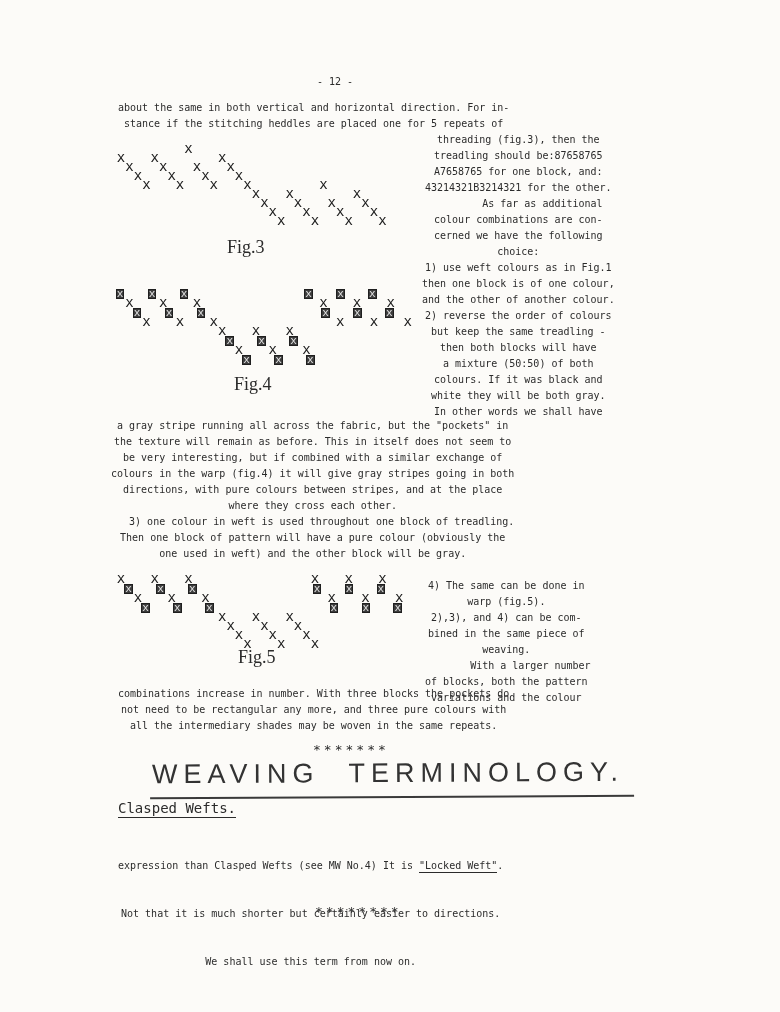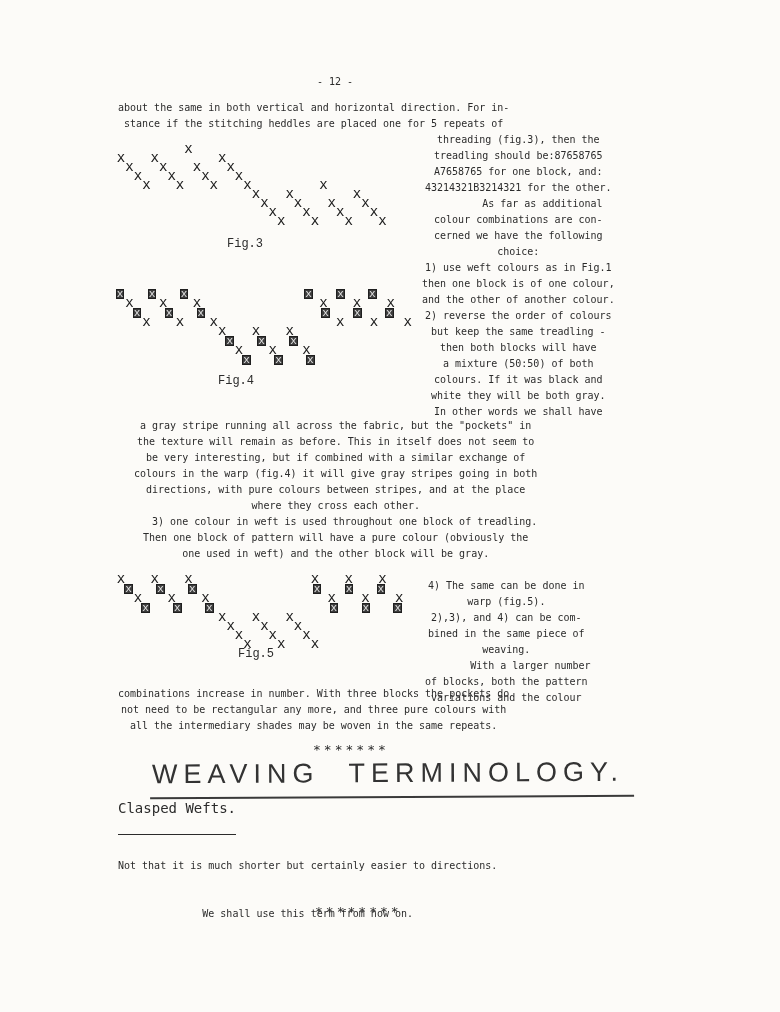--- a/index.html
+++ b/index.html
@@ -30,22 +30,22 @@
   }
   .bx{
     display:inline-block;
     width:1ch;height:8px;line-height:8px;
     font-size:11px;text-align:center;
     background:#3c3c3c;color:#e2e2e2;
     outline:1px solid #1f1f1f;
   }
   .caption{
     position:absolute;
-    font-family:Liberation Mono, monospace;
-    font-size:12px;color:#2b2b2b;
+    font-family:Liberation Serif, serif;
+    font-size:18px;color:#2b2b2b;
   }
   .divider{
     position:absolute;
     font-family:"DejaVu Sans Mono","Liberation Mono",monospace;
     font-size:13px;letter-spacing:3px;color:#2b2b2b;
   }
   .heading{
     position:absolute;
     display:inline-block;
     font-family:"Liberation Sans","DejaVu Sans",sans-serif;
@@ -55,21 +55,21 @@
     color:#333;
     border-bottom:2px solid #3a3a3a;
     padding:0 10px 7px 2px;
     transform:rotate(-0.3deg);
   }
   .subheading{
     position:absolute;
     font-family:"DejaVu Sans Mono","Liberation Mono",monospace;
     font-size:14px;color:#2b2b2b;
   }
-  .subheading > span{border-bottom:1.5px solid #2b2b2b;padding-bottom:18px;}
+  .subheading > span{border-bottom:1.5px solid #2b2b2b;padding-bottom:1px;}
   .line{height:16px;white-space:pre;}
   .ul{border-bottom:1.5px solid #2b2b2b;padding-bottom:1px;}
 </style>
 </head>
 <body>
 
 <div class="page">
 
   <div class="txt" style="left:317px;top:74px;">- 12 -</div>
 
@@ -107,23 +107,23 @@
 In other words we shall have</div>
 
   <div class="fig" style="left:100px;top:288px;">  <span class="bx">x</span>   <span class="bx">x</span>   <span class="bx">x</span>              <span class="bx">x</span>   <span class="bx">x</span>   <span class="bx">x</span>
    x   x   x              x   x   x
     <span class="bx">x</span>   <span class="bx">x</span>   <span class="bx">x</span>              <span class="bx">x</span>   <span class="bx">x</span>   <span class="bx">x</span>
      x   x   x              x   x   x
               x   x   x
                <span class="bx">x</span>   <span class="bx">x</span>   <span class="bx">x</span>
                 x   x   x
                  <span class="bx">x</span>   <span class="bx">x</span>   <span class="bx">x</span></div>
-  <div class="caption" style="left:218px;top:374px;">Fig.4</div>
+  <div class="caption" style="left:234px;top:374px;">Fig.4</div>
 
-  <div class="txt" style="left:134px;top:418px;">a gray stripe running all across the fabric, but the "pockets" in
+  <div class="txt" style="left:111px;top:418px;">a gray stripe running all across the fabric, but the "pockets" in
 the texture will remain as before. This in itself does not seem to
 be very interesting, but if combined with a similar exchange of
 colours in the warp (fig.4) it will give gray stripes going in both
 directions, with pure colours between stripes, and at the place
 where they cross each other.
    3) one colour in weft is used throughout one block of treadling.
 Then one block of pattern will have a pure colour (obviously the
 one used in weft) and the other block will be gray.</div>
 
   <div class="fig" style="left:100px;top:574px;">  x   x   x              x   x   x
@@ -149,20 +149,21 @@
 not need to be rectangular any more, and three pure colours with
 all the intermediary shades may be woven in the same repeats.</div>
 
   <div class="divider" style="left:313px;top:742px;">*******</div>
 
   <div class="heading" style="left:150px;top:758px;">WEAVING TERMINOLOGY.</div>
 
   <div class="subheading" style="left:118px;top:800px;"><span>Clasped Wefts.</span></div>
 
   <div class="txt" style="left:118px;top:826px;">
+    <div class="line"><span>expression than Clasped Wefts (see MW No.4) It is </span><span class="ul">"Locked Weft"</span><span>.</span></div>
     <div class="line">Not that it is much shorter but certainly easier to directions.</div>
     <div class="line">We shall use this term from now on.</div>
     
   </div>
 
   <div class="divider" style="left:315px;top:904px;">********</div>
 
 </div>
 
 </body></html>

